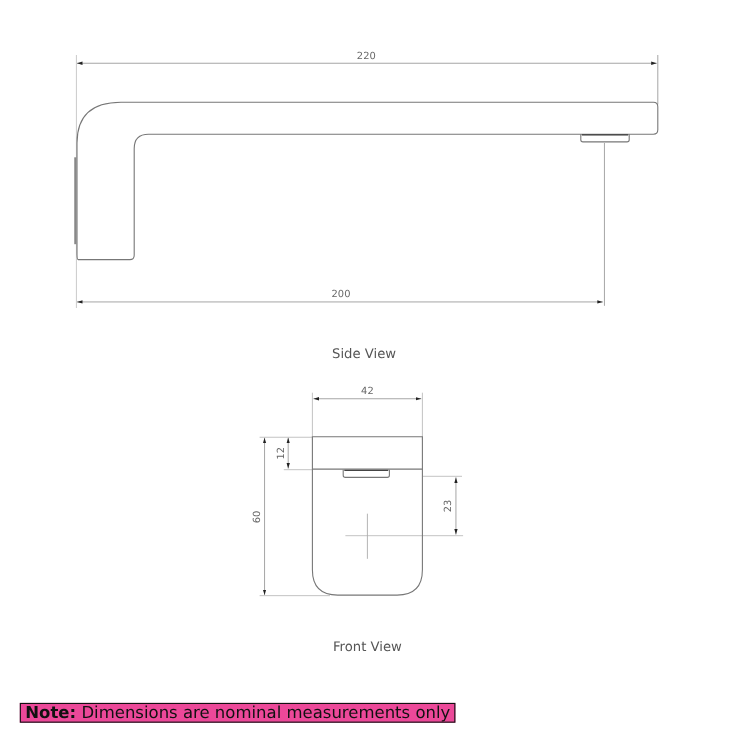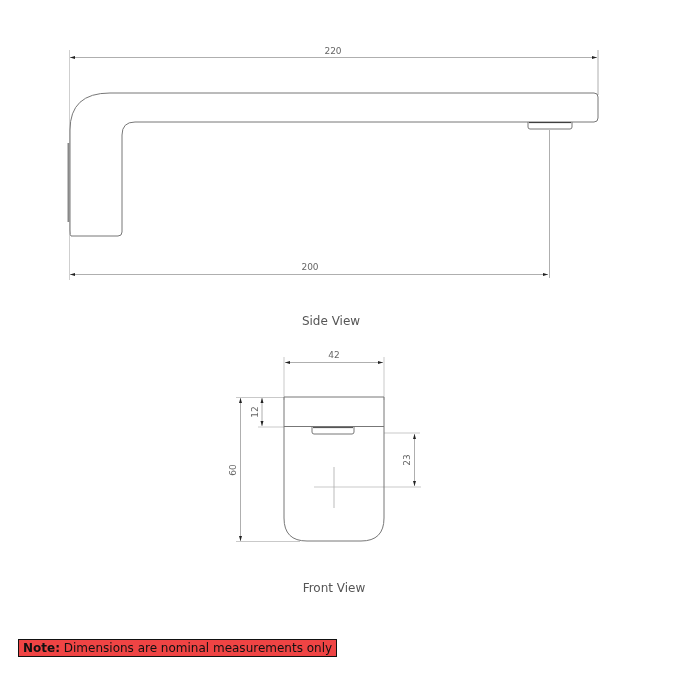--- a/index.html
+++ b/index.html
@@ -2,22 +2,22 @@
 <html><head>
 <meta charset="utf-8">
 <style>
   html, body { margin: 0; padding: 0; background: #ffffff; }
   body { width: 675px; height: 675px; position: relative; overflow: hidden; font-family: "DejaVu Sans", sans-serif; }
   svg { position: absolute; left: 0; top: 0; }
   .dim-text { font-family: "DejaVu Sans", sans-serif; font-size: 9px; fill: #666666; }
   .caption { font-family: "DejaVu Sans", sans-serif; font-size: 12px; fill: #555555; }
   .note-box {
     position: absolute; left: 18px; top: 639px; height: 16px;
-    border: 1.2px solid #111111; background: #ef4444;
-    padding: 0 4px; line-height: 16px; font-size: 12px; color: #111111;
+    border: 1.2px solid #111111; background: #ec4899;
+    padding: 0 4px; line-height: 16px; font-size: 15px; color: #111111;
     font-family: "DejaVu Sans", sans-serif; white-space: nowrap;
   }
   .note-box b { font-weight: bold; }
 </style>
 </head>
 <body>
 
 <svg width="675" height="675" viewBox="0 0 675 675">
   <defs>
     <marker id="arr" markerWidth="6" markerHeight="6" refX="5" refY="3" orient="auto-start-reverse" markerUnits="userSpaceOnUse">

